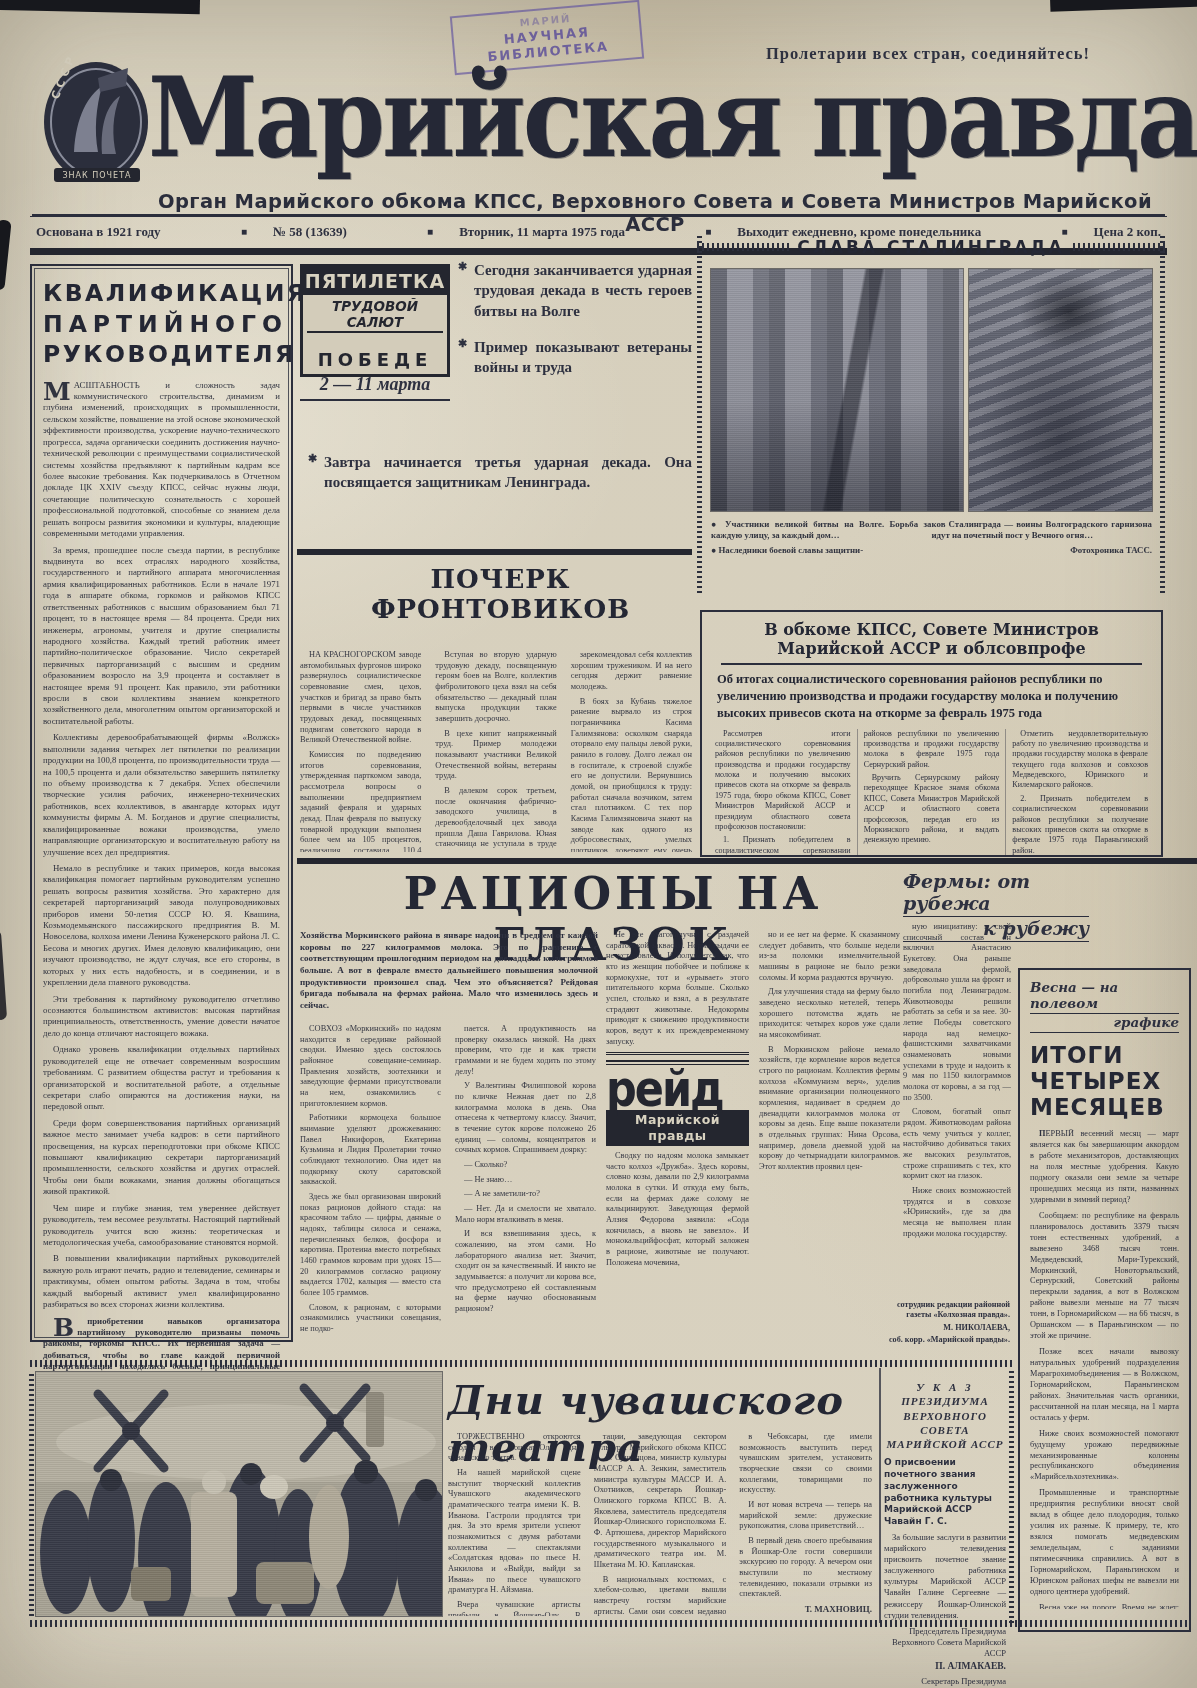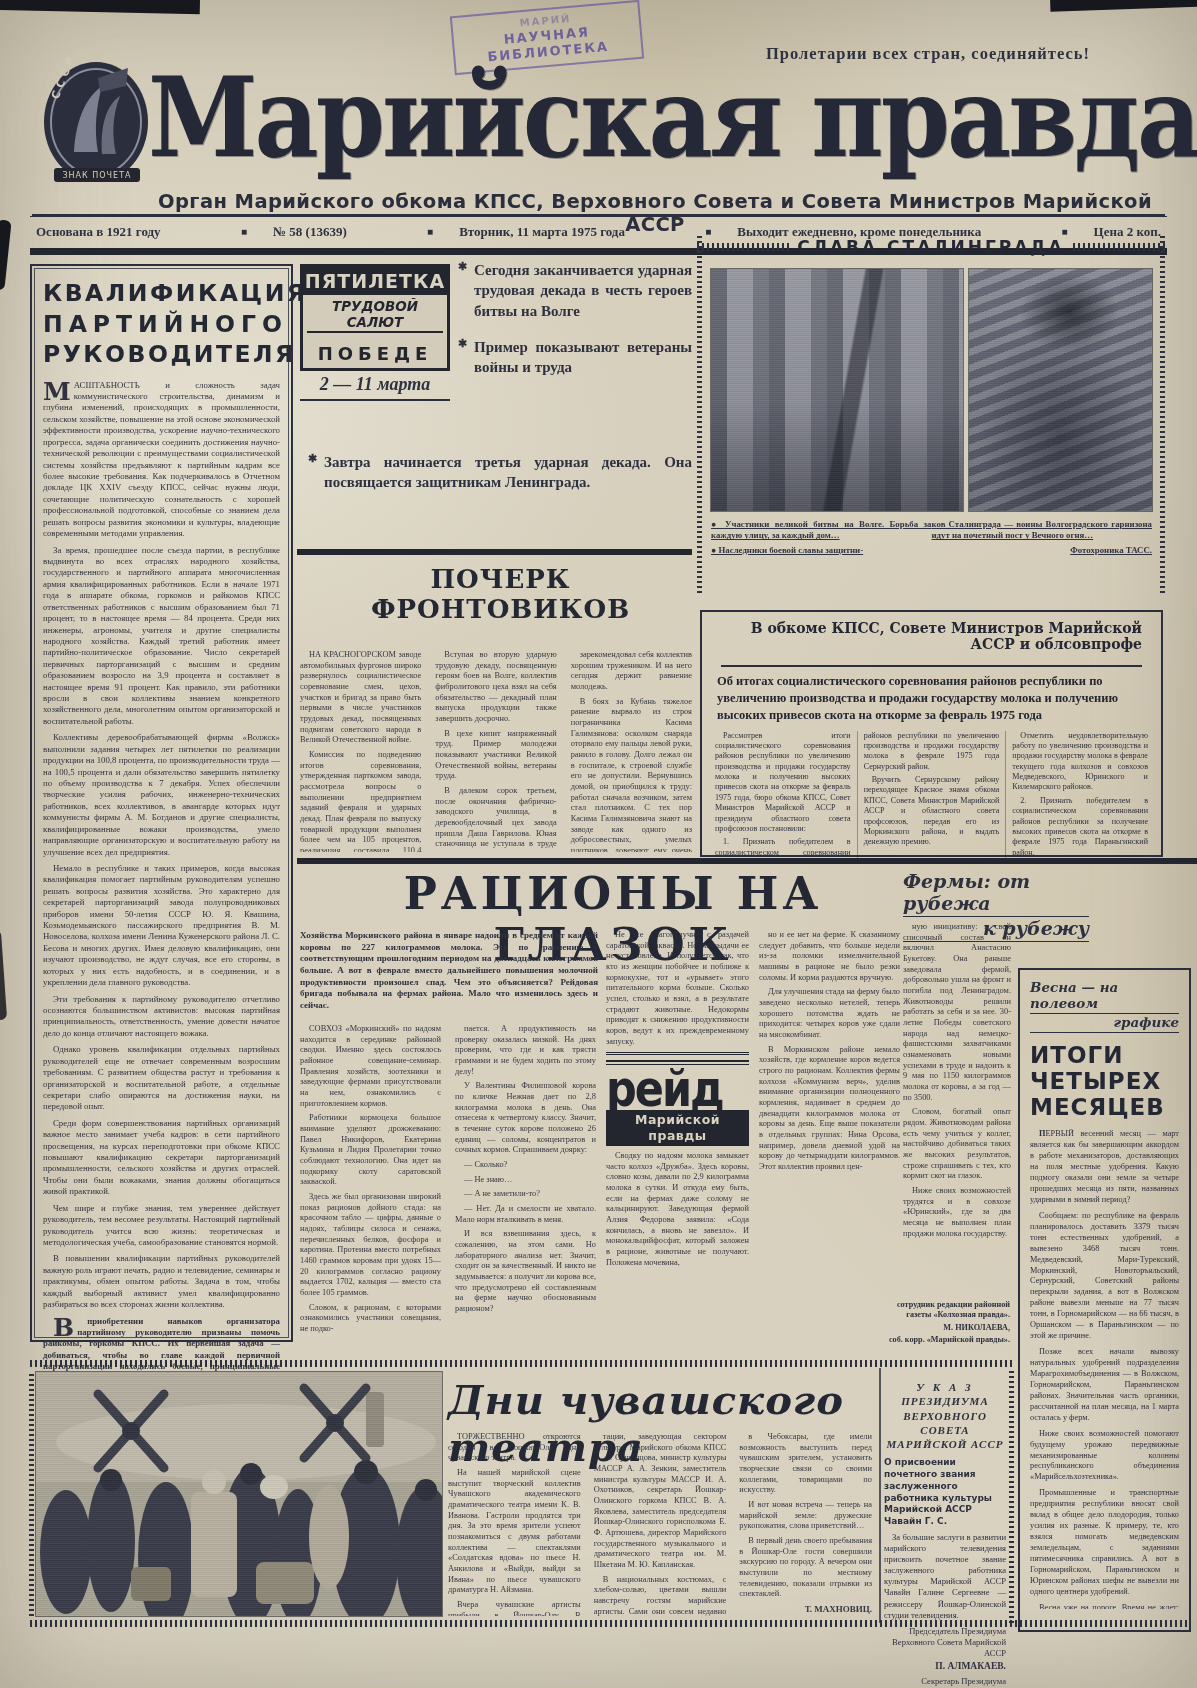--- a/index.html
+++ b/index.html
@@ -50,21 +50,21 @@
   .edit-body p{margin:0 0 5px 0;text-indent:10px;}
   .edit-body p:first-child{text-indent:0;}
   .edit-body p:first-child::first-letter{font-size:25px;font-weight:bold;float:left;line-height:.78;margin:2px 3px 0 0;font-family:"DejaVu Serif", serif;}
   .edit-closing{font-weight:bold;}
 
   
   .badge5{left:300px;top:264px;width:150px;border:3px solid #24262f;box-sizing:border-box;text-align:center;
     font-family:"DejaVu Sans", sans-serif;background:#d3ccba;}
   .badge5 .l1{background:#24262f;color:#d8d2c0;font-weight:bold;font-size:19px;letter-spacing:1px;padding:3px 0;}
   .badge5 .l2{font-style:italic;font-weight:bold;font-size:13.5px;padding:3px 0 1px;color:#24262f;border-bottom:2px solid #24262f;margin:0 4px;}
-  .badge5 .l3{font-weight:bold;font-size:18px;letter-spacing:5px;padding:10px 0 4px;color:#24262f;}
+  .badge5 .l3{font-weight:bold;font-size:18px;letter-spacing:5px;padding:16px 0 4px;color:#24262f;}
   .badge-dates{left:300px;top:374px;width:150px;text-align:center;font-style:italic;font-weight:bold;font-size:18px;
     border-bottom:2px solid #2b2e3c;padding-bottom:4px;}
 
   
   .bullets{left:458px;top:260px;width:234px;}
   .bullets p, .bullet-wide p{position:relative;margin:0 0 16px 0;padding-left:16px;font-weight:bold;font-size:15px;line-height:1.35;text-align:justify;}
   .bullets p::before, .bullet-wide p::before{content:"✱";position:absolute;left:0;top:-1px;font-size:11px;}
   .bullet-wide{left:308px;top:452px;width:384px;}
 
   .bar2{left:297px;top:549px;width:395px;height:6px;}
@@ -87,29 +87,29 @@
       linear-gradient(100deg, transparent 52%, rgba(28,30,40,.55) 53% 58%, transparent 59%),
       linear-gradient(0deg, rgba(25,27,36,.45), transparent 45%),
       repeating-linear-gradient(90deg, rgba(33,35,46,.4) 0 16px, rgba(158,158,166,.3) 16px 42px, rgba(60,62,74,.35) 42px 58px),
       linear-gradient(#9698a2,#787a86);}
   .ph-sl2{left:272px;top:36px;width:183px;height:242px;
     background:
       radial-gradient(ellipse 70px 55px at 55% 18%, rgba(22,24,32,.75), transparent 72%),
       radial-gradient(ellipse 110px 150px at 50% 70%, rgba(30,32,44,.55), transparent 75%),
       repeating-linear-gradient(160deg, rgba(190,188,190,.22) 0 7px, rgba(40,42,54,.25) 7px 15px),
       linear-gradient(#7e818e,#595c6a);}
-  .slava-caps{position:absolute;left:14px;top:286px;width:441px;display:flex;text-decoration:underline;}
+  .slava-caps{position:absolute;left:14px;top:286px;width:441px;display:flex;}
   .slava-caps .c{width:50%;font-size:8.8px;font-weight:bold;line-height:1.3;text-align:justify;color:rgba(40,43,57,.95);}
   .slava-caps p{margin:0 0 3px;}
   .credit{text-align:right;font-weight:bold;font-size:8.8px;}
 
   
   .obkom{left:700px;top:610px;width:463px;height:247px;border:2px solid #2b2e3c;box-sizing:border-box;padding:8px 13px;}
-  .obkom-title{text-align:right;font-size:14px;font-weight:bold;font-family:"DejaVu Serif", serif;color:#242734;
-    border-bottom:2px solid #2b2e3c;padding-bottom:13px;margin:0 6px 6px;}
+  .obkom-title{text-align:center;font-size:16px;font-weight:bold;font-family:"DejaVu Serif", serif;color:#242734;
+    border-bottom:2px solid #2b2e3c;padding-bottom:5px;margin:0 6px 6px;}
   .obkom-sub{font-weight:bold;font-size:12.5px;line-height:1.35;margin:0 2px 7px;color:#242734;}
   .obkom-body{column-count:3;column-gap:13px;column-rule:1px solid rgba(43,46,60,.4);height:128px;overflow:hidden;
     font-size:8.1px;line-height:1.28;text-align:justify;}
   .obkom-body p{margin:0 0 3px;text-indent:8px;}
 
   
   .bar3{left:297px;top:858px;width:900px;height:6px;}
   .rats-title{left:317px;top:868px;width:592px;text-align:center;font-size:44px;letter-spacing:4px;color:#242734;}
   .rats-lede{left:300px;top:930px;width:298px;height:88px;font-size:9px;font-weight:bold;line-height:1.3;text-align:justify;overflow:hidden;}
   .ncol{overflow:hidden;}

